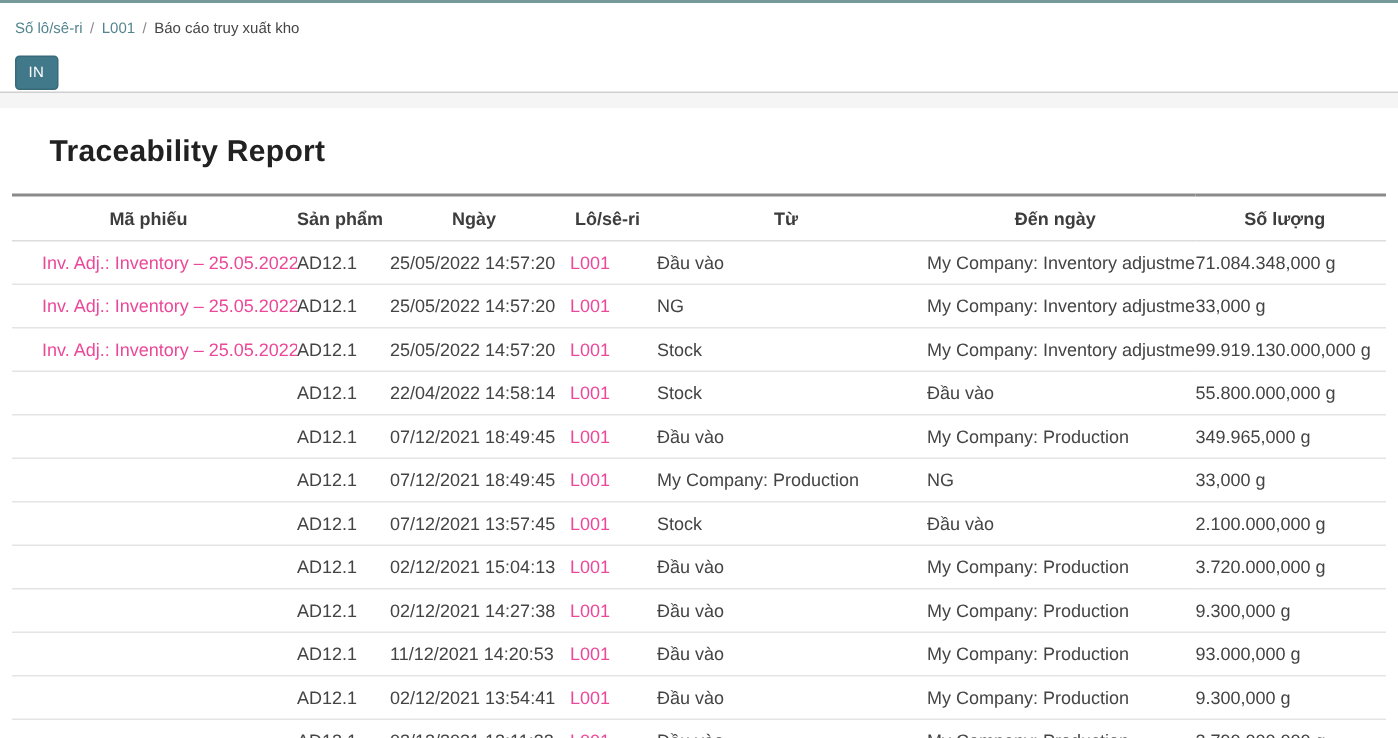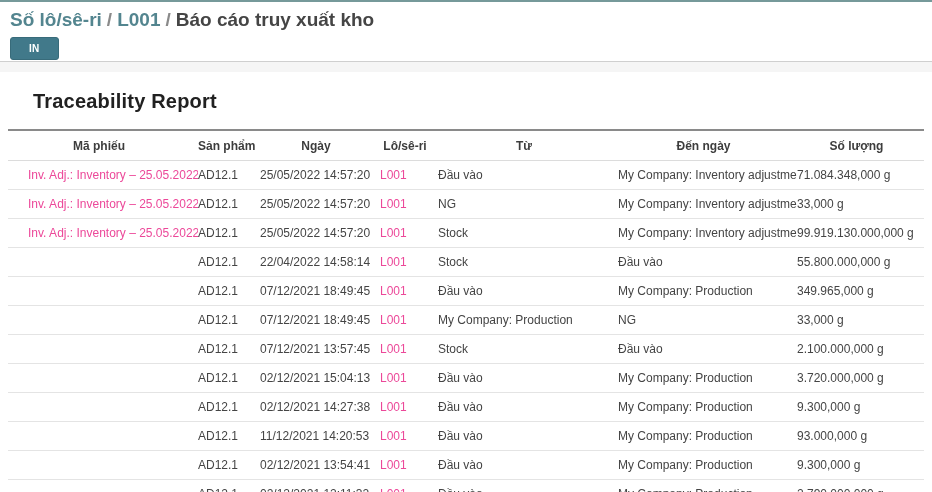--- a/index.html
+++ b/index.html
@@ -2,29 +2,29 @@
 <html><head>
 <meta charset="utf-8">
 <style>
   * { margin: 0; padding: 0; box-sizing: border-box; }
   html, body { width: 932px; height: 492px; overflow: hidden; background: #fff; }
   body { font-family: "Liberation Sans", "DejaVu Sans", sans-serif; color: #4c4c4c; }
 
   .top-accent { height: 2px; background: #76999a; }
 
   .control-panel { background: #fff; padding: 8px 10px 8px 10px; border-bottom: 1px solid #cfcfcf; height: 60px; }
-  .breadcrumb { font-size: 19px; line-height: 20px; white-space: nowrap; font-weight: bold; }
+  .breadcrumb { font-size: 10px; line-height: 20px; white-space: nowrap; }
   .breadcrumb a { color: #54ririad; }
   .crumb-link { color: #53858f; text-decoration: none; cursor: pointer; }
   .crumb-sep { color: #8a8a8a; padding: 0 5px; }
   .crumb-current { color: #454545; }
   .print-btn {
     display: inline-block; margin-top: 7px; background: #41798a; color: #fff;
-    font-size: 10px; font-weight: bold; letter-spacing: .3px;
-    padding: 5px 18px; border: 1px solid #386b7a; border-radius: 3px; cursor: pointer;
+    font-size: 10px; font-weight: normal; letter-spacing: .3px;
+    padding: 5px 8px; border: 1px solid #386b7a; border-radius: 3px; cursor: pointer;
     font-family: "Liberation Sans", sans-serif;
   }
 
   .gap-strip { height: 10px; background: #f5f5f5; }
 
   .report { background: #fff; padding: 0 8px; }
   .report-title { font-size: 20px; font-weight: bold; color: #212121; padding: 18px 0 16px 0; letter-spacing: .2px; margin-left: 25px; }
 
   table.trace { border-collapse: collapse; table-layout: fixed; width: 916px; font-size: 12px; }
   table.trace thead th {

